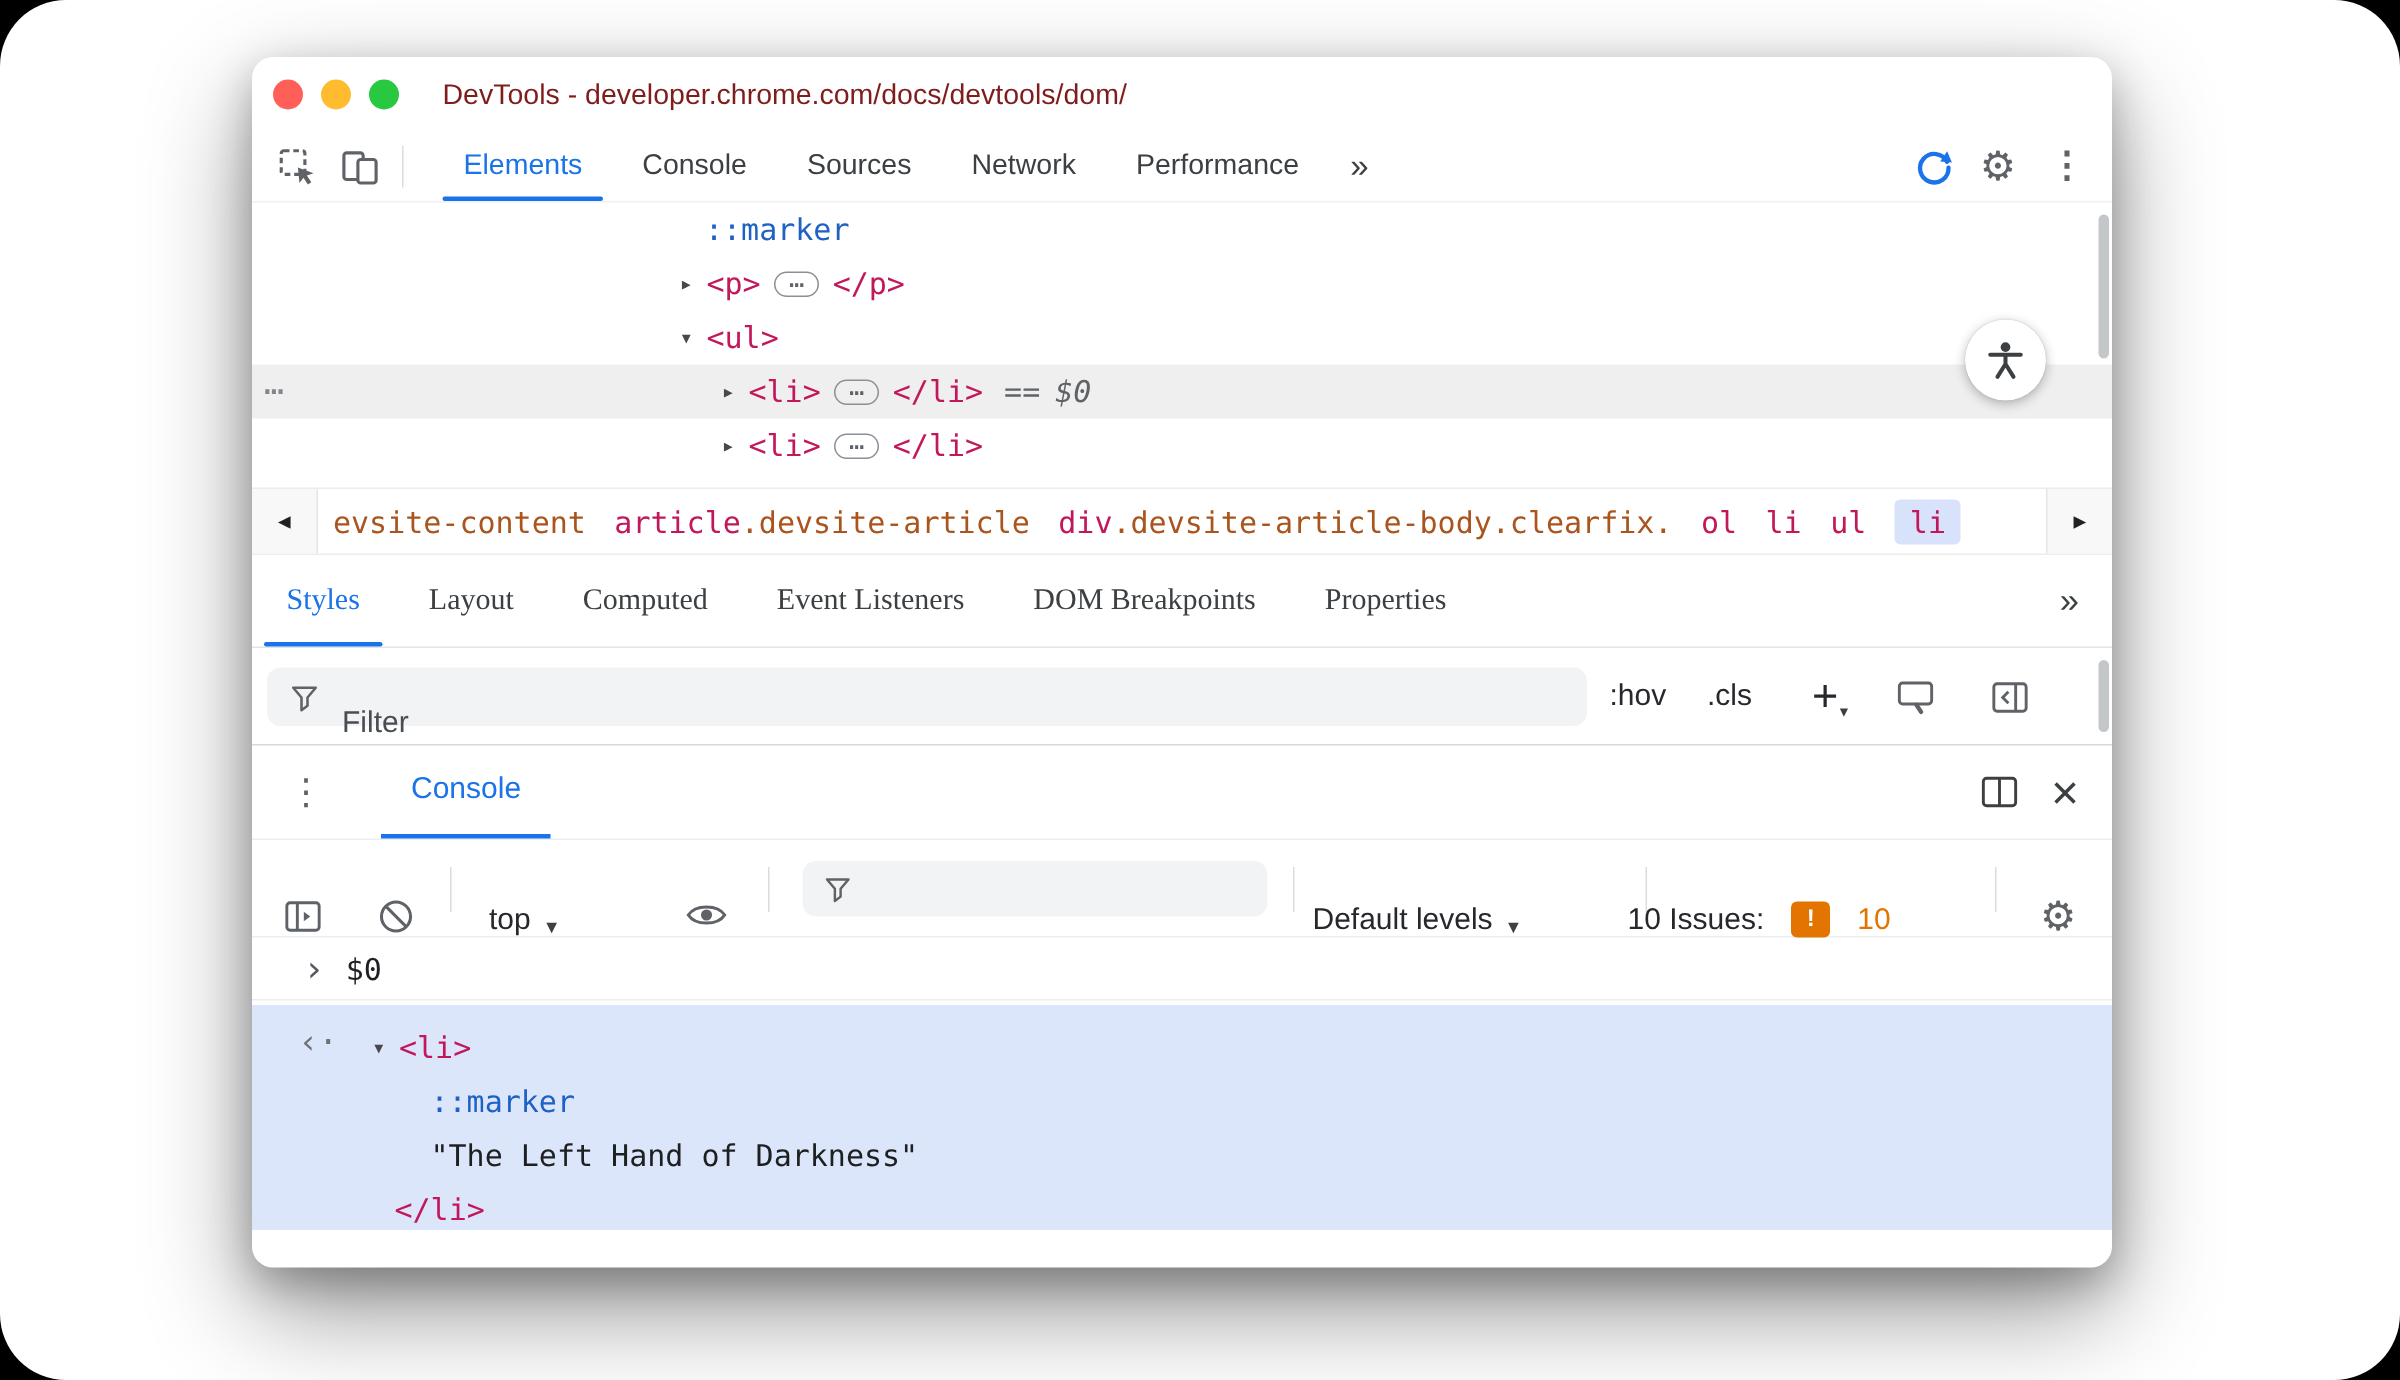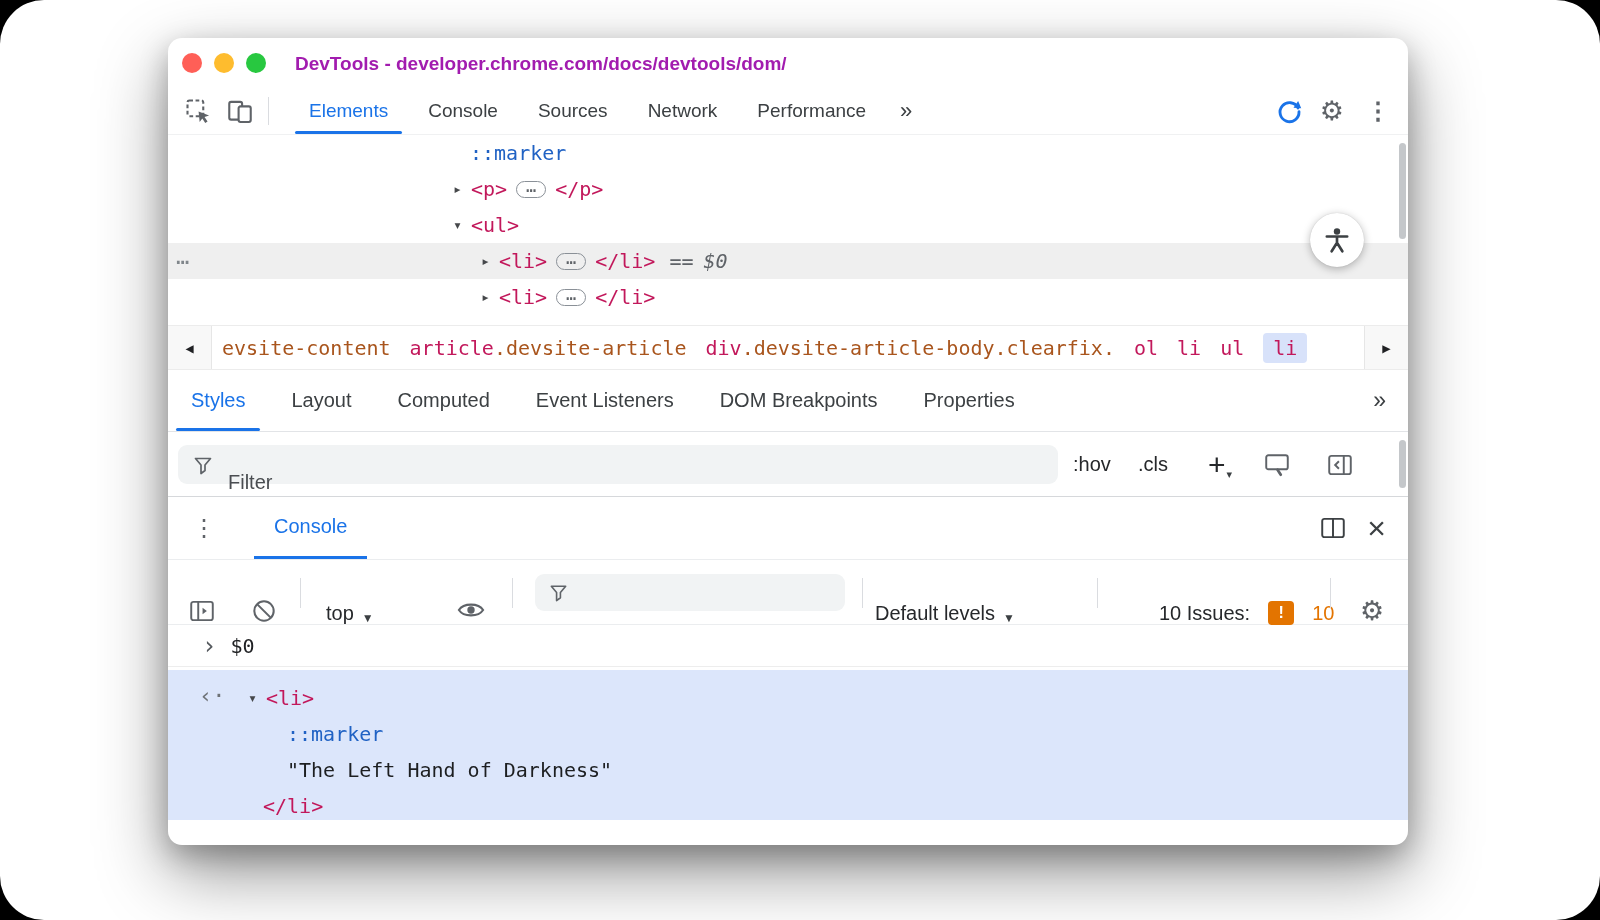--- a/index.html
+++ b/index.html
@@ -12,21 +12,21 @@
   .window{position:absolute;left:168px;top:38px;width:1240px;height:807px;background:#fff;border-radius:14px;
     box-shadow:0 28px 70px rgba(0,0,0,.42),0 10px 28px rgba(0,0,0,.25);overflow:hidden;}
   .mono{font-family:"DejaVu Sans Mono","Liberation Mono",monospace;}
 
   
   .titlebar{position:relative;height:50px;}
   .light{position:absolute;top:15px;width:20px;height:20px;border-radius:50%;}
   .light.red{left:14px;background:#ff5f57;}
   .light.yellow{left:46px;background:#febc2e;}
   .light.green{left:78px;background:#28c840;}
-  .wtitle{position:absolute;left:127px;top:0;height:50px;line-height:52px;font-size:19px;font-weight:700;color:#a21caf;}
+  .wtitle{position:absolute;left:127px;top:0;height:50px;line-height:52px;font-size:19px;font-weight:400;color:#7f1d1d;}
 
   
   .toolbar{position:relative;height:47px;display:flex;align-items:stretch;border-bottom:1px solid #f0f1f2;}
   .iconbtn{display:flex;align-items:center;justify-content:center;border:none;background:none;cursor:pointer;}
   .tb-left{display:flex;align-items:center;gap:14px;padding-left:16px;}
   .vsep{width:1px;height:28px;background:#dadce0;align-self:center;}
   .tabs{display:flex;margin-left:20px;}
   .tab{position:relative;display:flex;align-items:center;padding:0 20px;font-size:19px;color:#3c4043;cursor:pointer;}
   .tab.active{color:var(--blue);}
   .tab.active::after{content:"";position:absolute;left:6px;right:6px;bottom:0;height:3.5px;background:var(--blue);border-radius:2px;}
@@ -57,21 +57,21 @@
   .cnav.left{border-right:1px solid #e6e6e6;}
   .cnav.right{margin-left:auto;border-left:1px solid #e6e6e6;}
   .crumblist{display:flex;align-items:center;gap:19px;padding-left:10px;}
   .crumb{cursor:pointer;white-space:nowrap;}
   .crumb .ctag{color:var(--pink);}
   .crumb .ccls{color:var(--orange);}
   .crumb.selc{background:#d8e2fa;border-radius:4px;padding:3px 10px;}
 
   
   .styletabs{position:relative;height:62px;display:flex;align-items:stretch;border-bottom:1px solid #e2e4e7;font-size:20px;}
-  .stab{position:relative;display:flex;align-items:center;padding:0 23px;color:#3c4043;cursor:pointer;}
+  .stab{position:relative;display:flex;align-items:center;padding:0 23px;color:#3c4043;cursor:pointer;font-family:Liberation Serif, serif;}
   .stab.active{color:var(--blue);}
   .stab.active::after{content:"";position:absolute;left:8px;right:8px;bottom:0;height:3.5px;background:var(--blue);border-radius:2px;}
   .stylemore{margin-left:auto;display:flex;align-items:center;padding:0 22px;font-size:23px;color:#3c4043;cursor:pointer;}
 
   
   .stylebar{position:relative;height:65px;border-bottom:1px solid #d6d8db;}
   .filterpill{position:absolute;left:10px;top:13px;width:880px;height:39px;background:#f1f3f4;border-radius:9px;
     display:flex;align-items:center;padding:0 14px;gap:14px;}
   .filterpill input{flex:1;background:transparent;border:none;outline:none;font-size:20px;color:#4c1d95;margin-top:36px;}
   .filterpill input::placeholder{color:#4a4d51;opacity:1;}
@@ -335,21 +335,21 @@
           <path d="M3.5 4.5 H18.5 L13 11 V16.5 L9 19.5 V11 Z" fill="none" stroke="#5f6368" stroke-width="1.7" stroke-linejoin="round"></path>
         </svg>
         <input type="text" style="">
       </div>
       <div class="cbsep" style="left:694px"></div>
       <div class="cb" style="left:707px">
         <span>Default levels</span>
         <span class="caret">▼</span>
       </div>
       <div class="cbsep" style="left:929px"></div>
-      <div class="cb" style="left:991px">
+      <div class="cb" style="left:917px">
         <span>10 Issues:</span>
         <span class="issueicon" style="margin-left:18px">
             <span>!</span>
           </span>
         <span class="issuecount">10</span>
       </div>
       <div class="cbsep" style="left:1162px"></div>
       <div class="cb glyphbtn" style="left:1186px">
           <span>⚙</span>
         </div>

